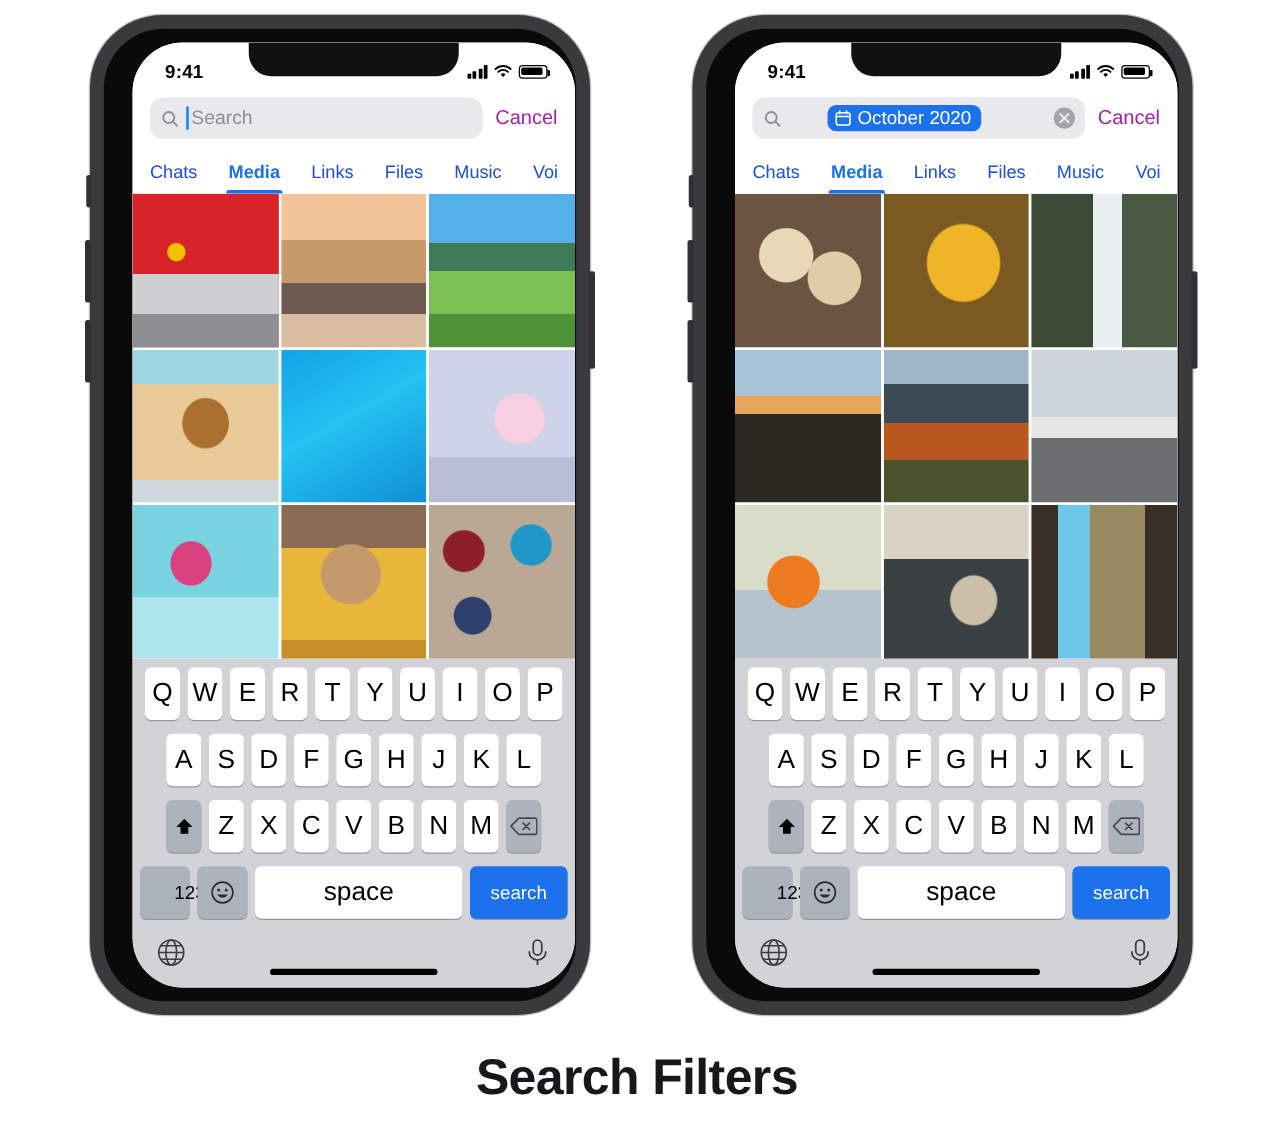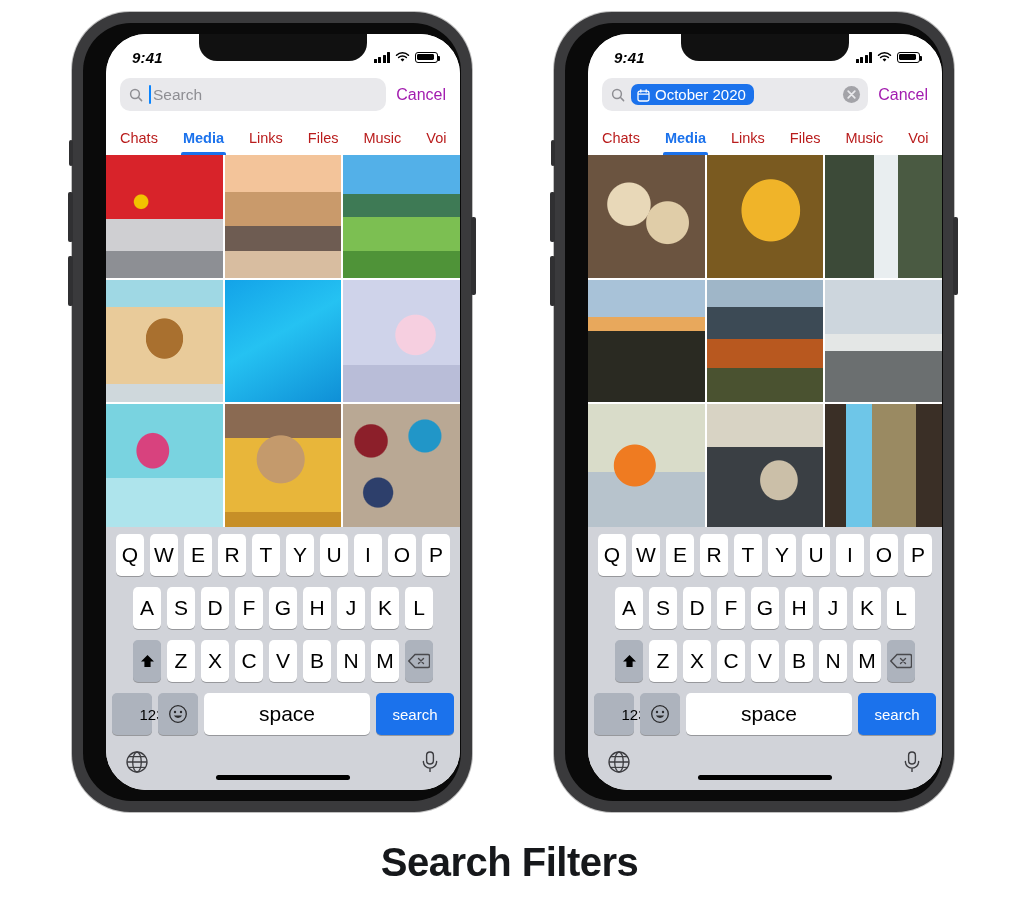--- a/index.html
+++ b/index.html
@@ -51,21 +51,20 @@
     background: #111;
     border-bottom-left-radius: 18px; border-bottom-right-radius: 18px;
     z-index: 20;
   }
 
   
   .statusbar {
     position: relative; height: 40px; background:#fff;
     display:flex; align-items:center; justify-content:space-between;
     padding: 6px 22px 0 26px;
-    font-style: italic;
   }
   .status-time { font-size: 15px; font-weight: bold; color:#000; letter-spacing:.2px; }
   .status-icons { display:flex; align-items:center; gap:5px; }
   .sig { display:flex; align-items:flex-end; gap:1.5px; height:11px; }
   .sig i { display:block; width:3px; background:#000; border-radius:.6px; }
   .sig i:nth-child(1){height:4px}.sig i:nth-child(2){height:6px}
   .sig i:nth-child(3){height:8px}.sig i:nth-child(4){height:11px}
   .batt { width:23px; height:11px; border:1.4px solid #000; border-radius:3px; position:relative; }
   .batt::after{content:"";position:absolute;right:-3.4px;top:3px;width:2px;height:5px;background:#000;border-radius:0 1px 1px 0;}
   .batt i{position:absolute;left:1.3px;top:1.3px;bottom:1.3px;width:17px;background:#000;border-radius:1.4px;display:block;}
@@ -80,40 +79,40 @@
     display:flex; align-items:center; padding: 0 8px 0 9px; gap:6px;
     position:relative;
   }
   .mag { width:14px; height:14px; flex:0 0 auto; }
   .placeholder { color:#8e8e93; font-size:15.5px; }
   .caret {
     width:2px; height:19px; background:#0a84ff; border-radius:1px;
     margin-right:-4px;
   }
   .chip {
-    display:flex; align-items:flex-end; gap:5px;
+    display:flex; align-items:center; gap:5px;
     background:#1b72ec; color:#fff; border-radius:7px;
-    padding: 2.5px 8px 3.5px 6px; font-size:15px; line-height:1;
+    padding: 2.5px 8px 3.5px 6px; font-size:15px; line-height:1;margin-left:31px;
   }
   .chip svg { flex:0 0 auto; }
   .clearbtn {
     margin-left:auto; width:17px; height:17px; border-radius:50%;
     background:#a3a3a8; display:flex; align-items:center; justify-content:center;
     flex:0 0 auto;
   }
   .cancel { color:#a21caf; font-size:16px; white-space:nowrap; }
 
   
   .tabs {
     display:flex; align-items:flex-end; gap:0;
     padding: 0 14px; background:#fff; height:34px;
     overflow:hidden; position:relative;
   }
   .tab {
-    font-size:14.5px; color:#b91c1c; padding: 0 0 9px 0;
+    font-size:14.5px; color:#1d4ed8; padding: 0 0 9px 0;
     margin-right:25px; white-space:nowrap; position:relative;
   }
   .tab.active { color:#1b72ec; font-weight:bold; }
   .tab.active::after {
     content:""; position:absolute; left:-2px; right:-2px; bottom:0;
     height:3px; background:#1b72ec; border-radius:2px 2px 0 0;
   }
 
   
   .grid {

